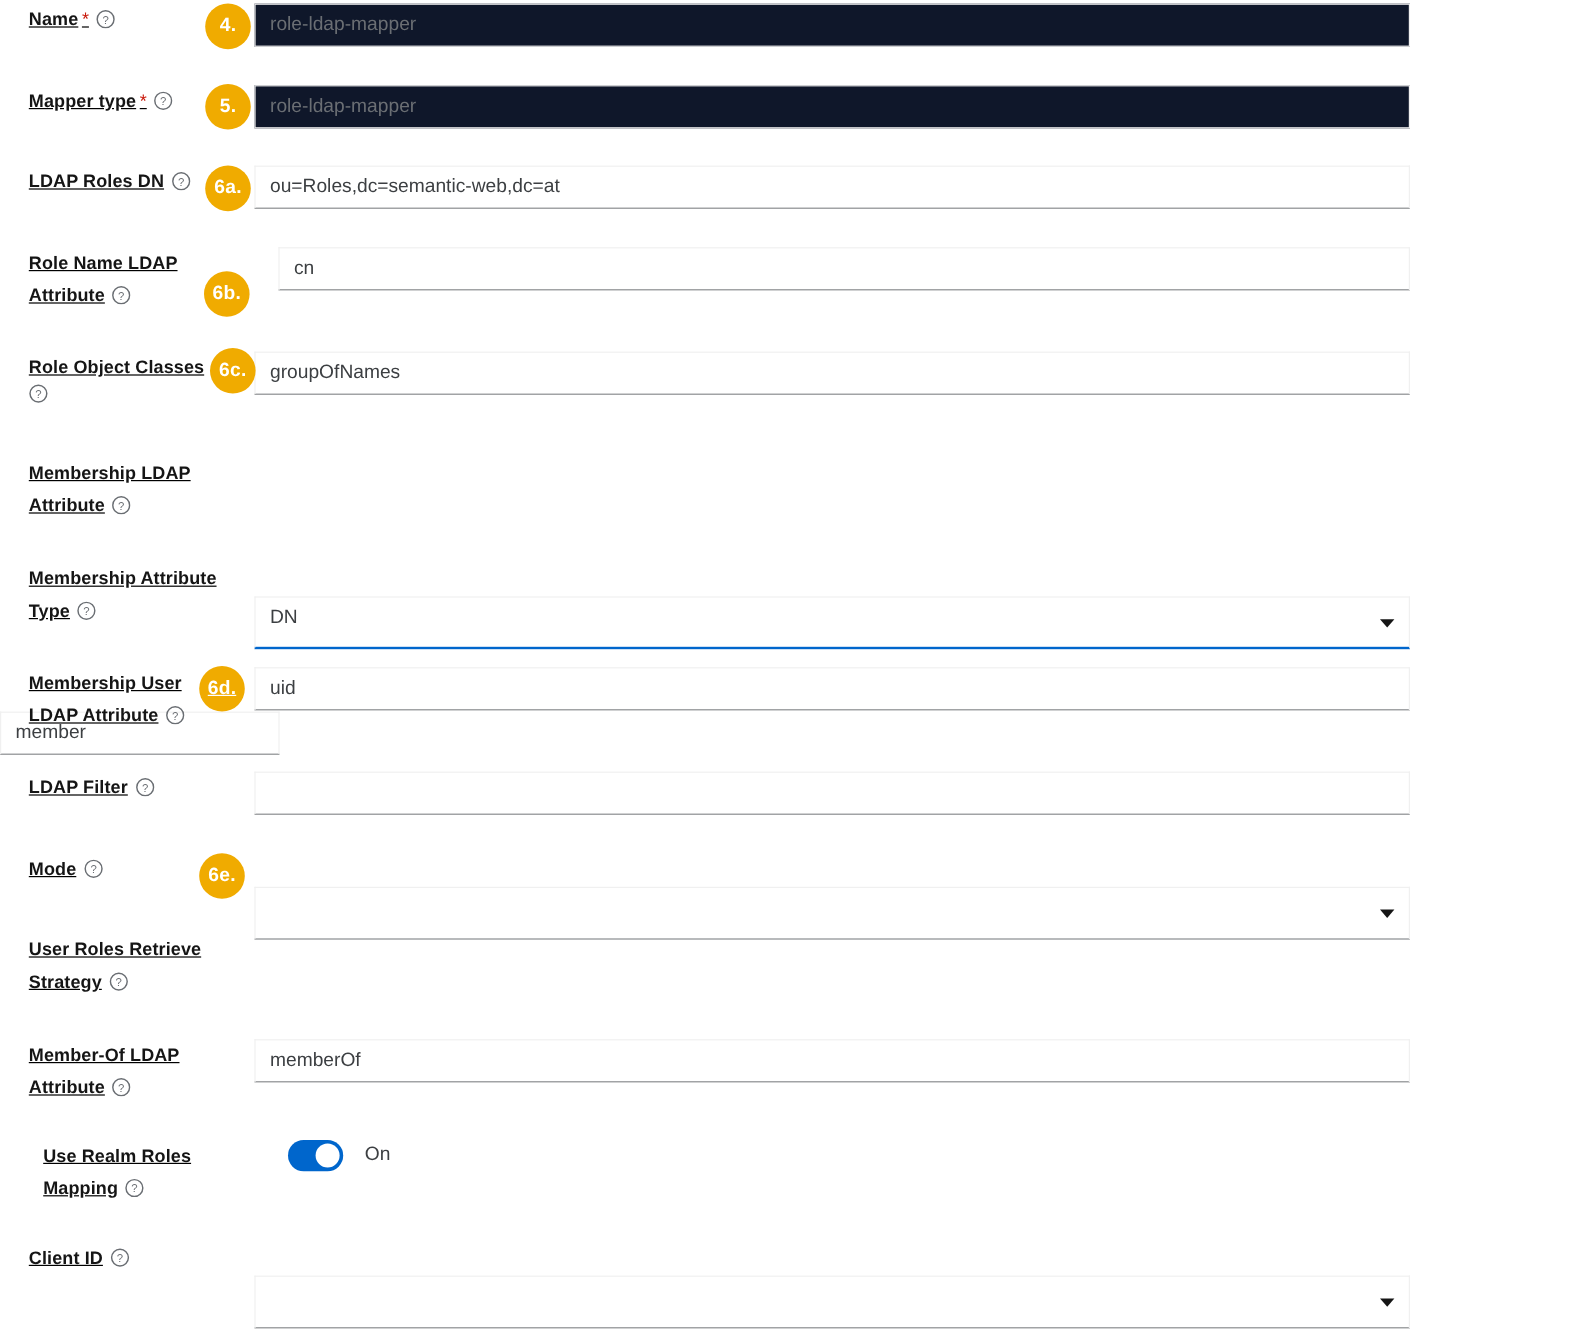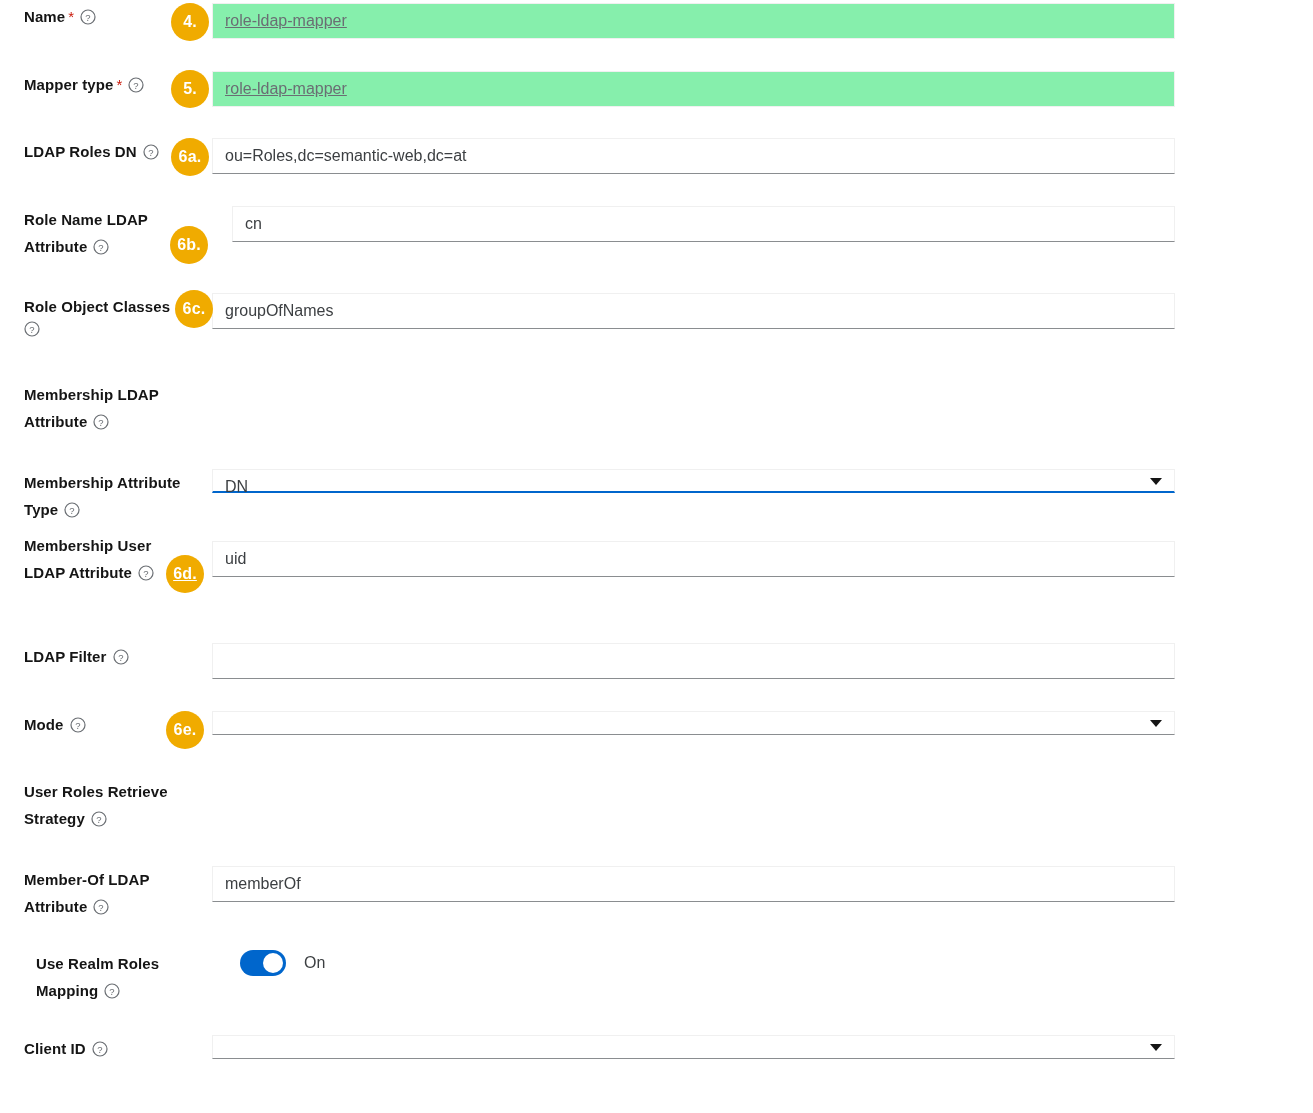--- a/index.html
+++ b/index.html
@@ -28,20 +28,21 @@
     align-items: flex-start;
     width: 100%;
   }
 
   .label-cell {
     width: 212px;
     flex: 0 0 212px;
     padding-left: 24px;
     padding-right: 22px;
     position: relative;
+    text-decoration: underline;
   }
 
   .label-text {
     font-size: 15px;
     font-weight: bold;
     color: #151515;
     line-height: 27px;
     letter-spacing: 0.1px;
     display: inline;
   }
@@ -81,37 +82,37 @@
     color: #3c3f42;
     padding: 0 12px;
     background: #ffffff;
     border: 1px solid #f0f0f0;
     border-bottom: 1px solid #8a8d90;
     border-radius: 0;
     outline: none;
     line-height: 34px;
   }
   .input.disabled {
-    background: #86efac;
+    background: #0f172a;
     border: 1px solid #f0f0f0;
     border-bottom: 1px solid #f0f0f0;
     color: #6a6e73;
-    text-decoration: underline;
   }
 
   
   .select {
     position: relative;
     display: block;
     width: 100%;
-    height: 24px;
+    height: 44px;
     background: #ffffff;
     border: 1px solid #f0f0f0;
     border-bottom: 1px solid #8a8d90;
     cursor: pointer;
+    margin-top: 28px;
   }
   .select.focused {
     border-bottom: 2px solid #06c;
   }
   .select-value {
     position: absolute;
     left: 12px;
     top: 0;
     right: 34px;
     line-height: 34px;
@@ -180,21 +181,21 @@
   }
 
   
   #r-name        { position:absolute; top: 3px;   left: 0; }
   #r-mapper      { position:absolute; top: 71px;  left: 0; }
   #r-rolesdn     { position:absolute; top: 138px; left: 0; }
   #r-rolename    { position:absolute; top: 206px; left: 0; gap: 20px; }
   #r-roleobj     { position:absolute; top: 293px; left: 0; }
   #r-memberldap  { position:absolute; top: 381px; left: 0; flex-direction: column; }
   #r-membtype    { position:absolute; top: 469px; left: 0; }
-  #r-membuser    { position:absolute; top: 532px; left: 0; align-items: center; }
+  #r-membuser    { position:absolute; top: 556px; left: 0; }
   #r-ldapfilter  { position:absolute; top: 643px; left: 0; }
   #r-mode        { position:absolute; top: 711px; left: 0; }
   #r-strategy    { position:absolute; top: 778px; left: 0; }
   #r-memberof    { position:absolute; top: 866px; left: 0; }
   #r-realmroles  { position:absolute; top: 950px; left: 12px; gap: 16px; }
   #r-clientid    { position:absolute; top: 1035px; left: 0; }
 
   .label-2line .label-text { line-height: 27px; }
 
   
@@ -282,20 +283,23 @@
   </div>
 
   <div class="row label-2line" id="r-memberldap">
     <div class="label-cell">
       <div><span class="label-text">Membership LDAP</span></div>
       <div><span class="label-text">Attribute</span><span class="help-icon"><svg width="16" height="16" viewBox="0 0 16 16">
               <circle cx="8" cy="8" r="7" fill="none" stroke="#6a6e73" stroke-width="1.2"></circle>
               <text x="8" y="11.6" font-size="9.5" font-family="Liberation Sans, sans-serif" fill="#6a6e73" text-anchor="middle">?</text>
             </svg></span></div>
     </div>
+    <div class="field-cell">
+      <input class="input" type="text" value="member" style="">
+    </div>
   </div>
 
   <div class="row label-2line" id="r-membtype">
     <div class="label-cell">
       <div><span class="label-text">Membership Attribute</span></div>
       <div><span class="label-text">Type</span><span class="help-icon"><svg width="16" height="16" viewBox="0 0 16 16">
               <circle cx="8" cy="8" r="7" fill="none" stroke="#6a6e73" stroke-width="1.2"></circle>
               <text x="8" y="11.6" font-size="9.5" font-family="Liberation Sans, sans-serif" fill="#6a6e73" text-anchor="middle">?</text>
             </svg></span></div>
     </div>

